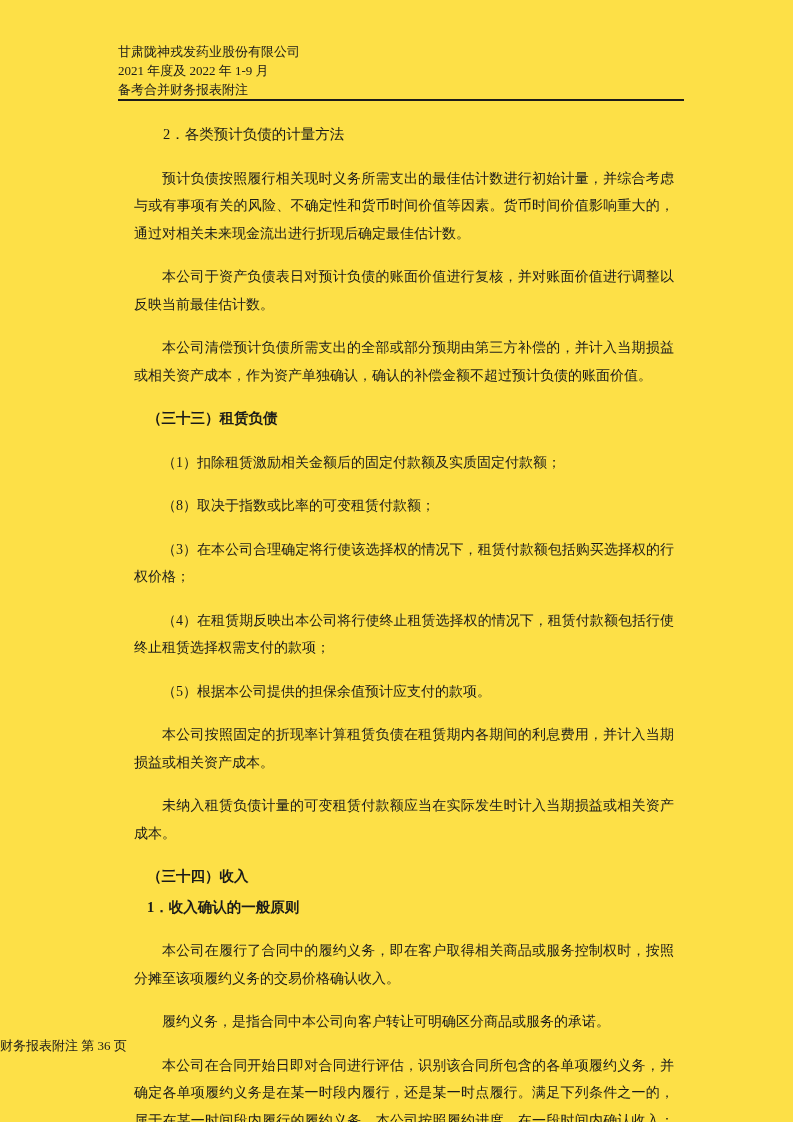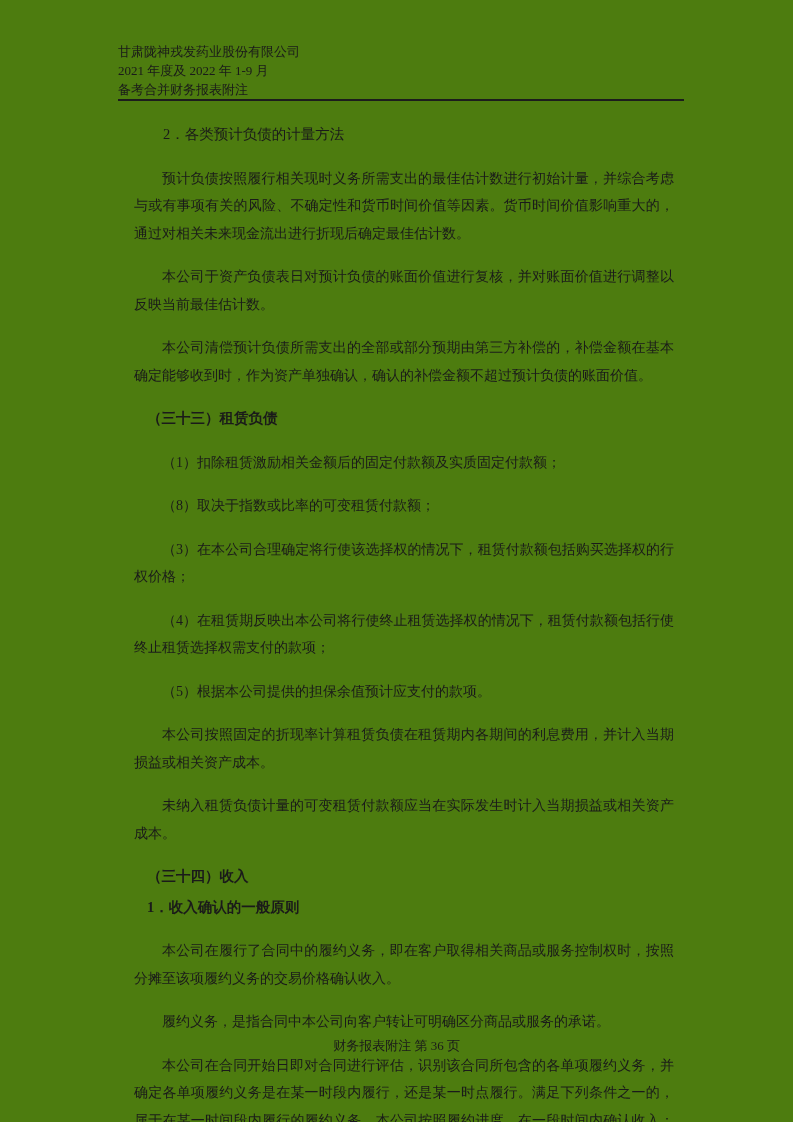--- a/index.html
+++ b/index.html
@@ -4,21 +4,21 @@
 <style>
   html, body {
     margin: 0;
     padding: 0;
     background: #ffffff;
   }
   .page {
     position: relative;
     width: 793px;
     height: 1122px;
-    background: #4d7c0f;
+    background: #fde047;
     font-family: "Liberation Serif", "DejaVu Serif", serif;
     color: #1a1a1a;
     overflow: hidden;
   }
   
   .doc-header {
     position: absolute;
     left: 118px;
     top: 42px;
     width: 566px;
@@ -71,42 +71,41 @@
     text-indent: 2em;
     font-size: 14.5px;
     font-weight: bold;
   }
   
   .doc-footer {
     position: absolute;
     left: 0;
     top: 1037px;
     width: 793px;
-    text-align: center;
     font-size: 13px;
     line-height: 18px;
   }
 </style>
 </head>
 <body>
 
 <div class="page">
 
   <div class="doc-header">
     <div class="hline">甘肃陇神戎发药业股份有限公司</div>
     <div class="hline">2021 年度及 2022 年 1-9 月</div>
     <div class="hline">备考合并财务报表附注</div>
   </div>
   <div class="header-rule"></div>
 
   <div class="doc-content">
     <p class="h-num">2．各类预计负债的计量方法</p>
     <p class="para">预计负债按照履行相关现时义务所需支出的最佳估计数进行初始计量，并综合考虑与或有事项有关的风险、不确定性和货币时间价值等因素。货币时间价值影响重大的，通过对相关未来现金流出进行折现后确定最佳估计数。</p>
     <p class="para">本公司于资产负债表日对预计负债的账面价值进行复核，并对账面价值进行调整以反映当前最佳估计数。</p>
-    <p class="para">本公司清偿预计负债所需支出的全部或部分预期由第三方补偿的，补偿金额在基本确定能够收到时，作为资产单独确认，确认的补偿金额不超过预计负债的账面价值。</p>
+    <p class="para">本公司清偿预计负债所需支出的全部或部分预期由第三方补偿的，并计入当期损益或相关资产成本，作为资产单独确认，确认的补偿金额不超过预计负债的账面价值。</p>
     <p class="h-bracket">（三十三）租赁负债</p>
     <p class="para">（1）扣除租赁激励相关金额后的固定付款额及实质固定付款额；</p>
     <p class="para">（8）取决于指数或比率的可变租赁付款额；</p>
     <p class="para">（3）在本公司合理确定将行使该选择权的情况下，租赁付款额包括购买选择权的行权价格；</p>
     <p class="para">（4）在租赁期反映出本公司将行使终止租赁选择权的情况下，租赁付款额包括行使终止租赁选择权需支付的款项；</p>
     <p class="para">（5）根据本公司提供的担保余值预计应支付的款项。</p>
     <p class="para">本公司按照固定的折现率计算租赁负债在租赁期内各期间的利息费用，并计入当期损益或相关资产成本。</p>
     <p class="para">未纳入租赁负债计量的可变租赁付款额应当在实际发生时计入当期损益或相关资产成本。</p>
     <p class="h-bracket">（三十四）收入</p>
     <p class="h-num-bold">1．收入确认的一般原则</p>

